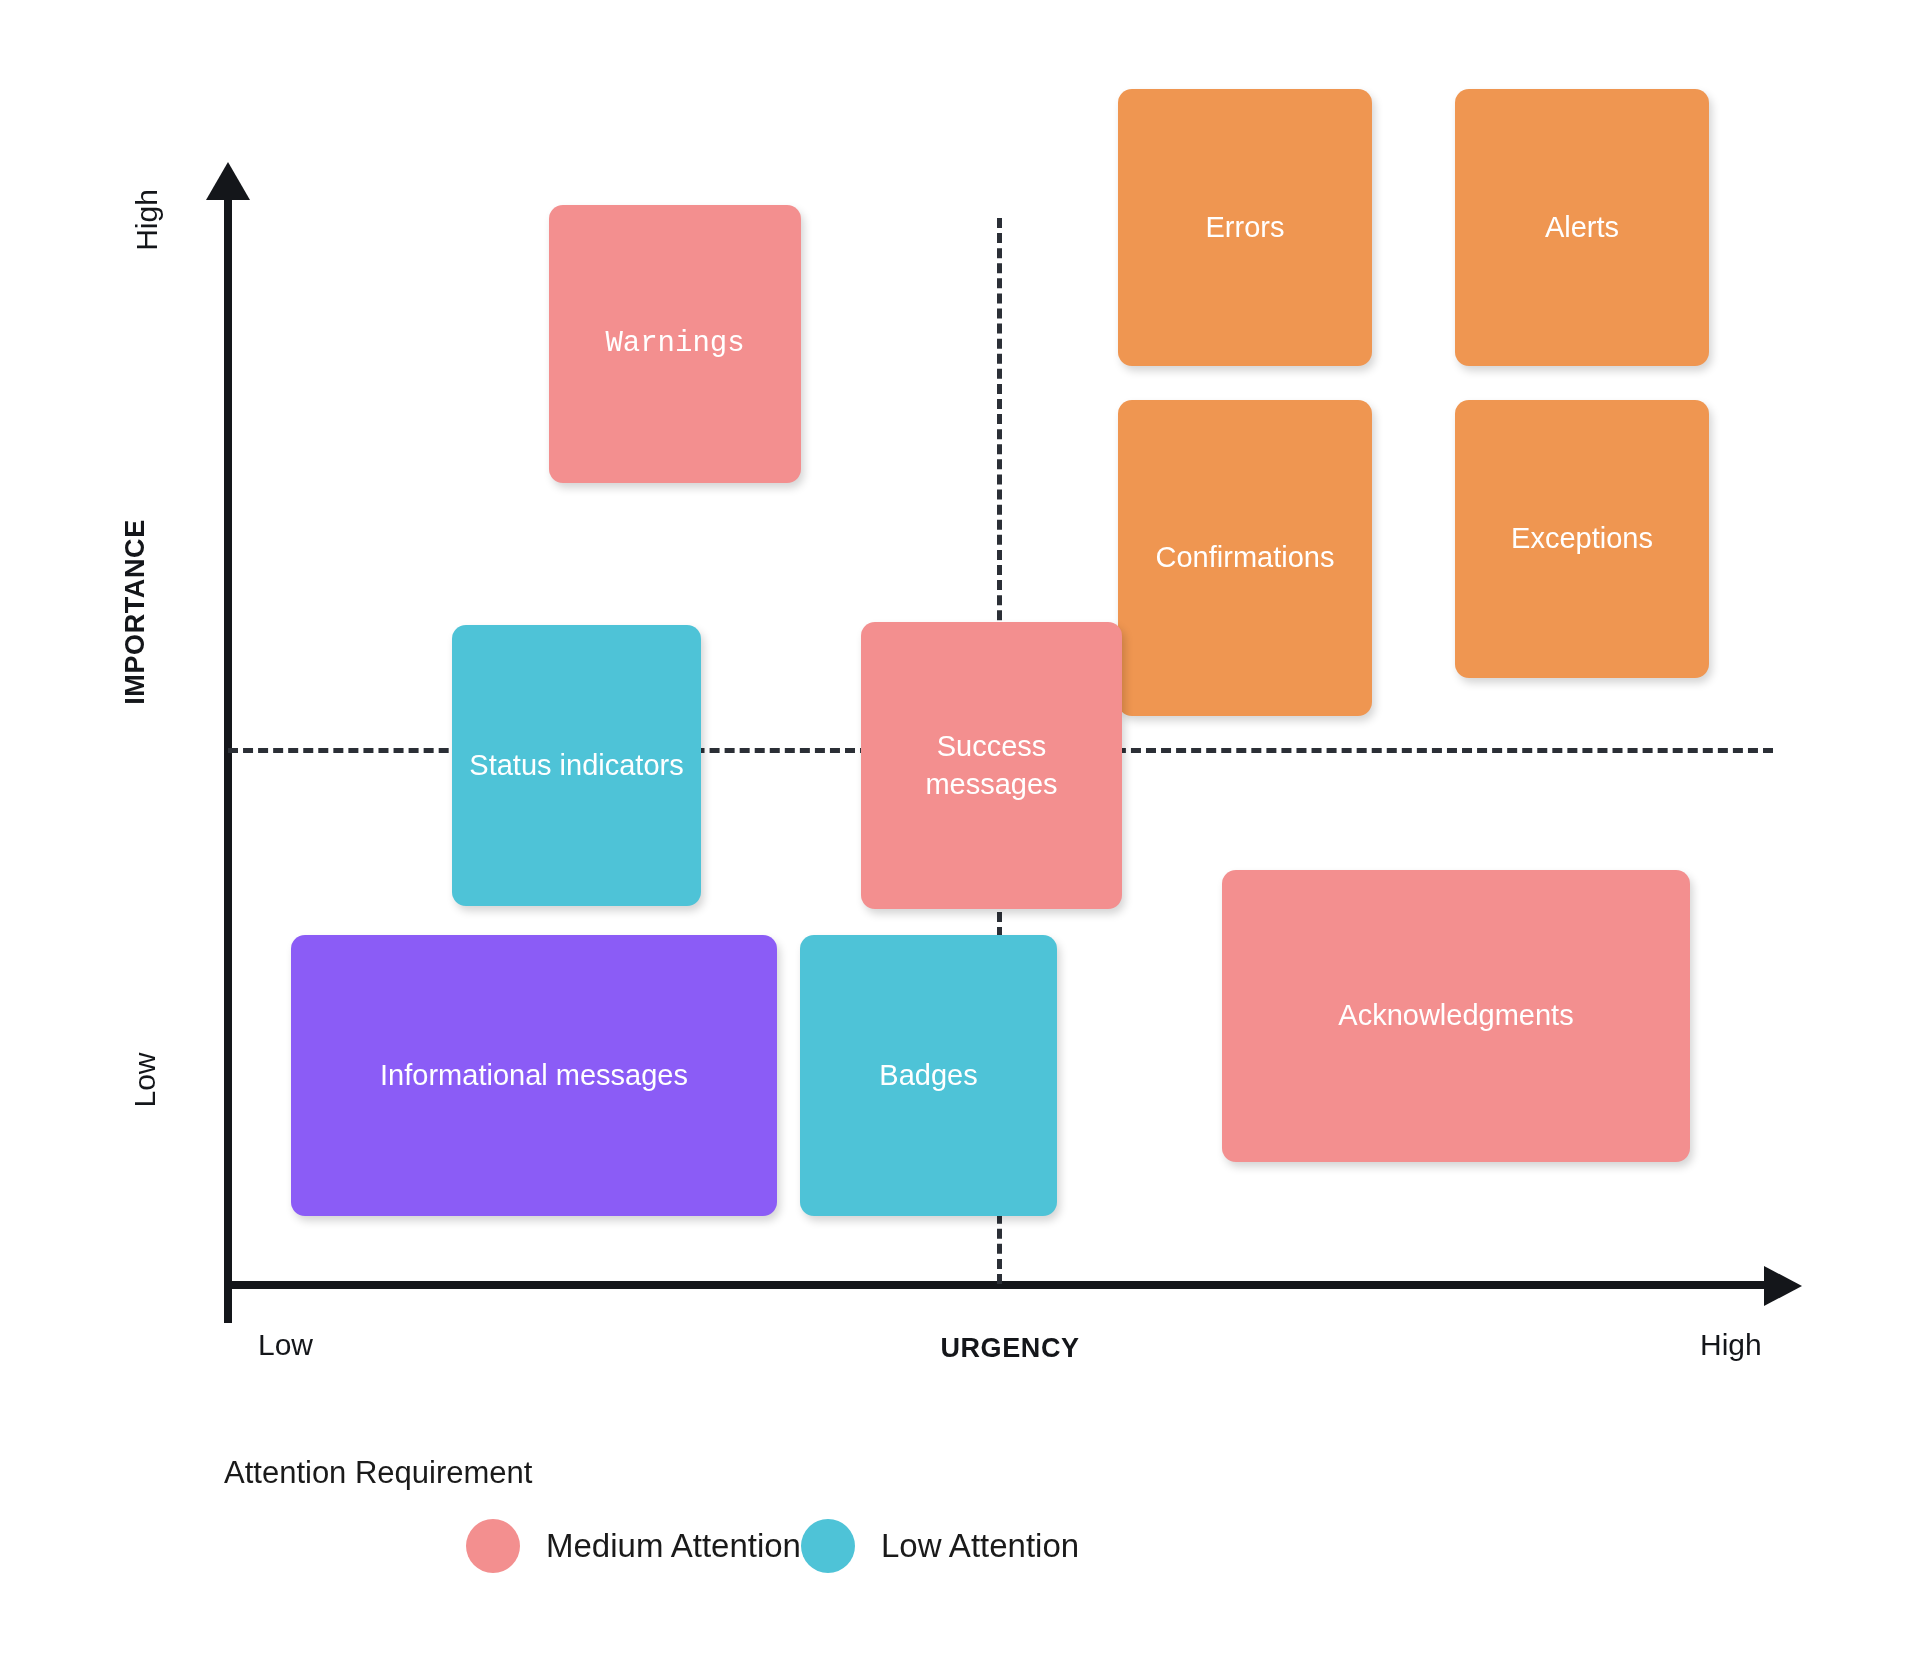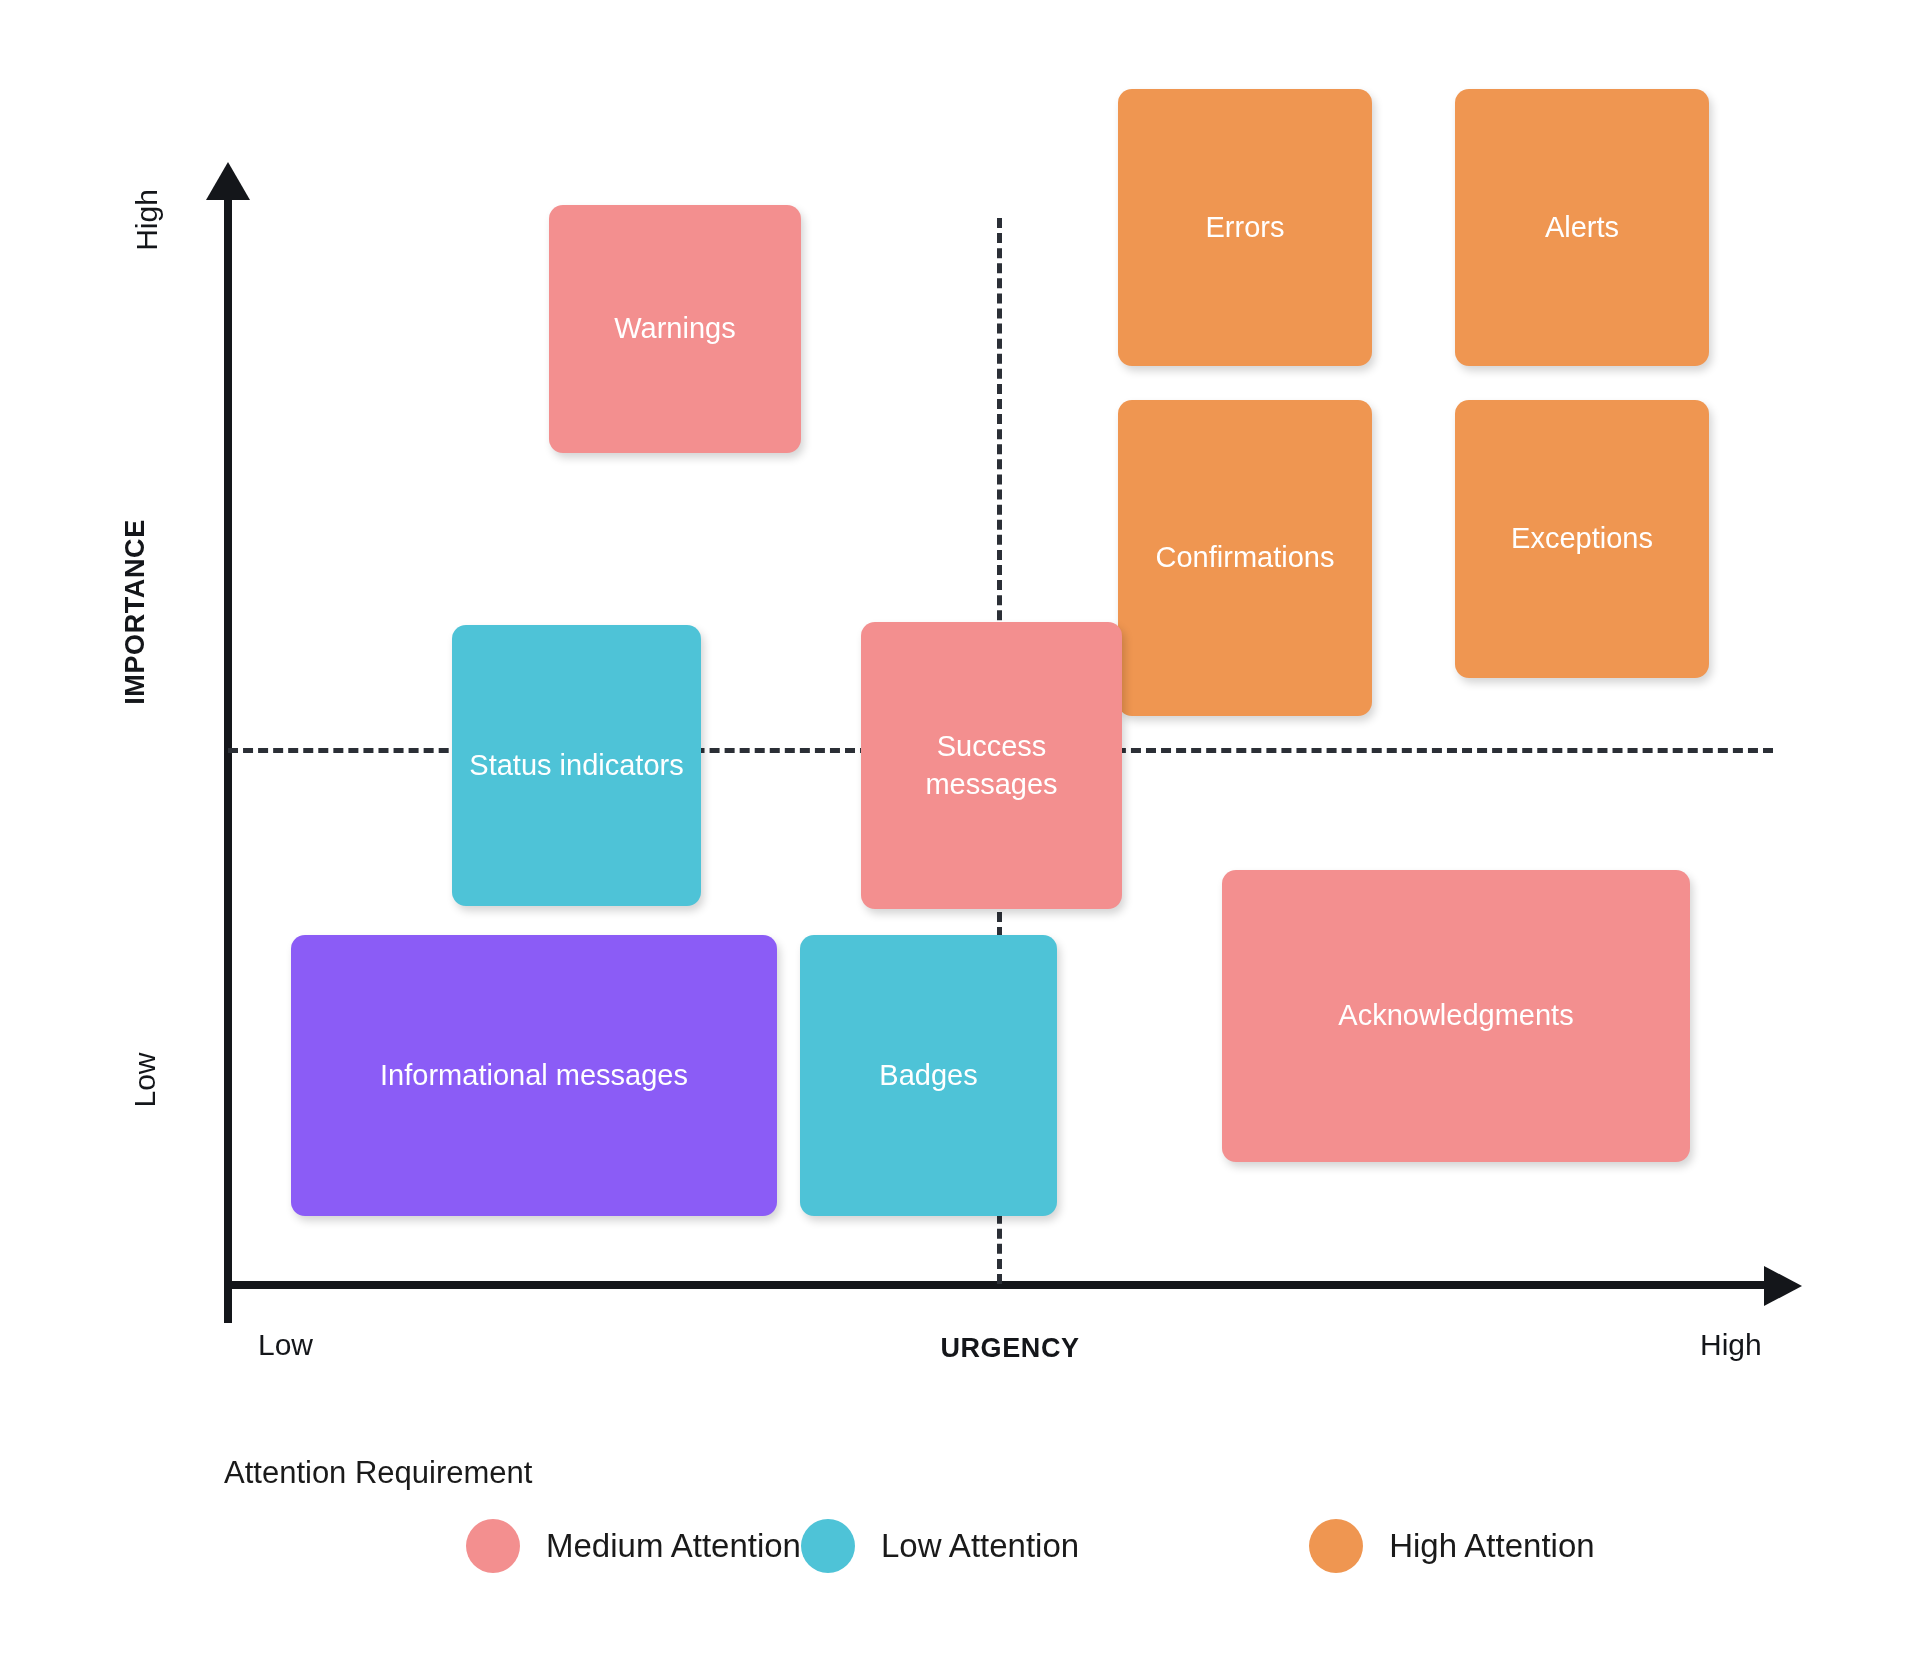--- a/index.html
+++ b/index.html
@@ -207,21 +207,21 @@
   <div class="dash-v"></div>
 
   <div class="axis-title" id="importance-title">IMPORTANCE</div>
   <div class="axis-title" id="urgency-title">URGENCY</div>
   <div class="tick-label" id="y-high-label">High</div>
   <div class="tick-label" id="y-low-label">Low</div>
   <div class="tick-label" id="x-low-label">Low</div>
   <div class="tick-label" id="x-high-label">High</div>
 
   <div id="cards-layer">
-      <div class="card" style="left: 549px; top: 205px; width: 252px; height: 248px; background: rgb(243, 143, 143);">
+      <div class="card" style="left: 549px; top: 205px; width: 252px; height: 278px; background: rgb(243, 143, 143); font-family: Liberation Mono, monospace;">
         <span class="card-label">Warnings</span>
       </div>
       <div class="card" style="left: 1118px; top: 89px; width: 254px; height: 277px; background: rgb(239, 150, 81);">
         <span class="card-label">Errors</span>
       </div>
       <div class="card" style="left: 1455px; top: 89px; width: 254px; height: 277px; background: rgb(239, 150, 81);">
         <span class="card-label">Alerts</span>
       </div>
       <div class="card" style="left: 1118px; top: 400px; width: 254px; height: 316px; background: rgb(239, 150, 81);">
         <span class="card-label">Confirmations</span>
@@ -250,20 +250,16 @@
     <div id="legend-title">Attention Requirement</div>
     <div id="legend-items">
         <div class="legend-item" id="legend-item-1">
           <span class="legend-swatch" style="background: rgb(243, 143, 143);"></span>
           <span class="legend-text">Medium Attention</span>
         </div>
         <div class="legend-item" id="legend-item-0">
           <span class="legend-swatch" style="background: rgb(78, 195, 215);"></span>
           <span class="legend-text">Low Attention</span>
         </div>
-        <div class="legend-item" id="legend-item-2">
-          <span class="legend-swatch" style="background: rgb(239, 150, 81);"></span>
-          <span class="legend-text">High Attention</span>
-        </div>
       </div>
   </div>
 
 </div>
 
 </body></html>

